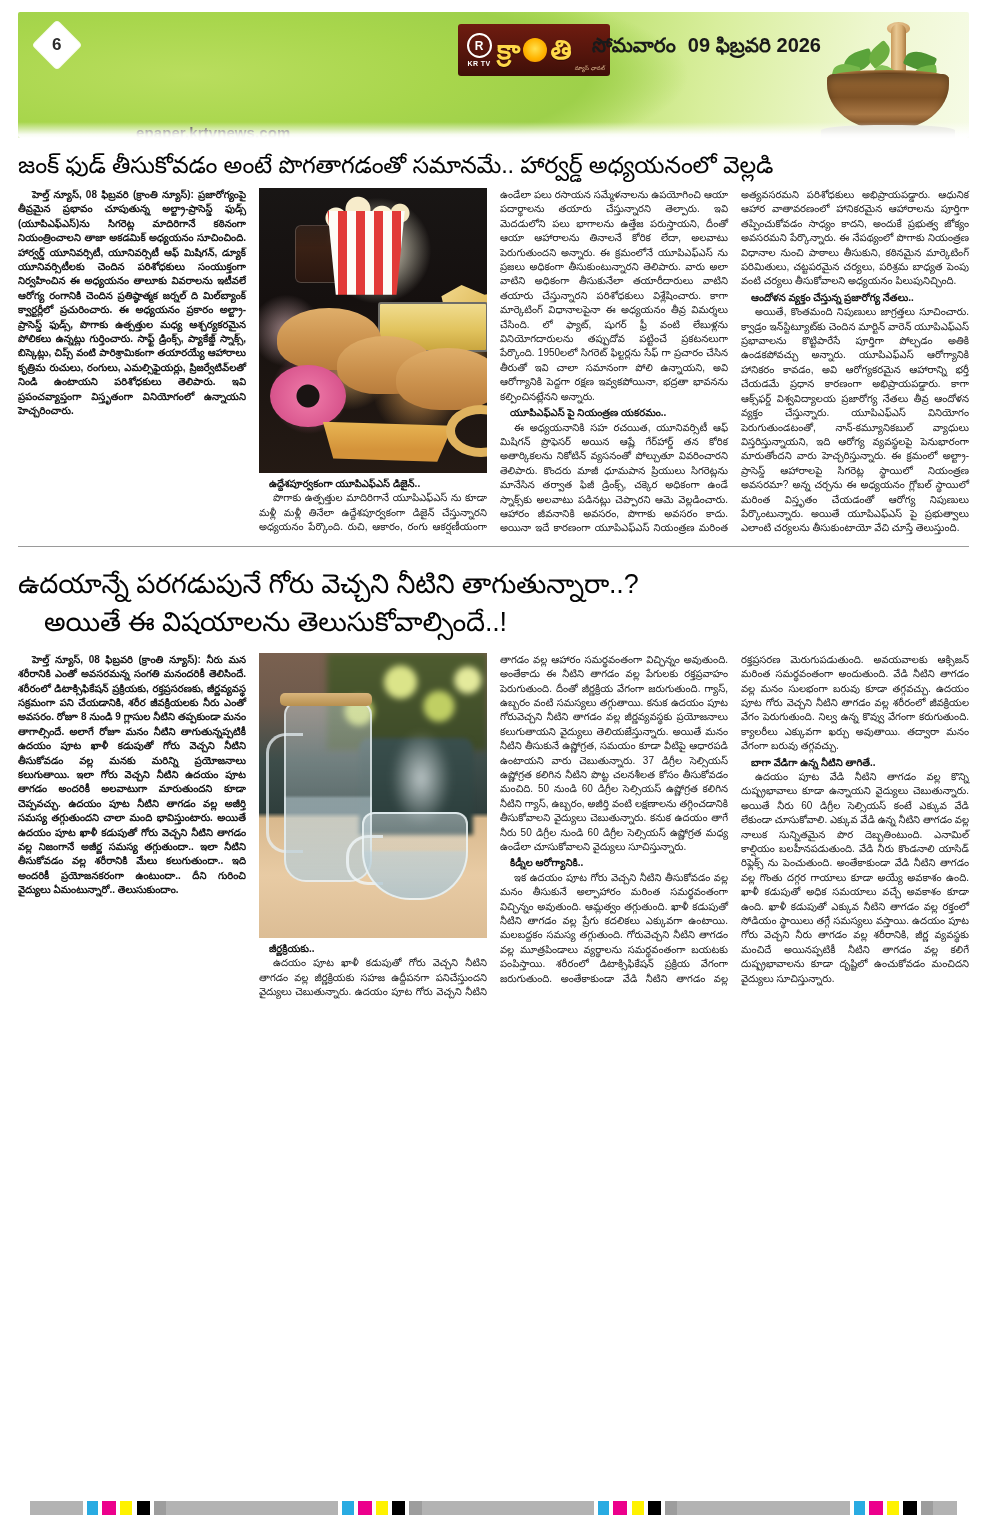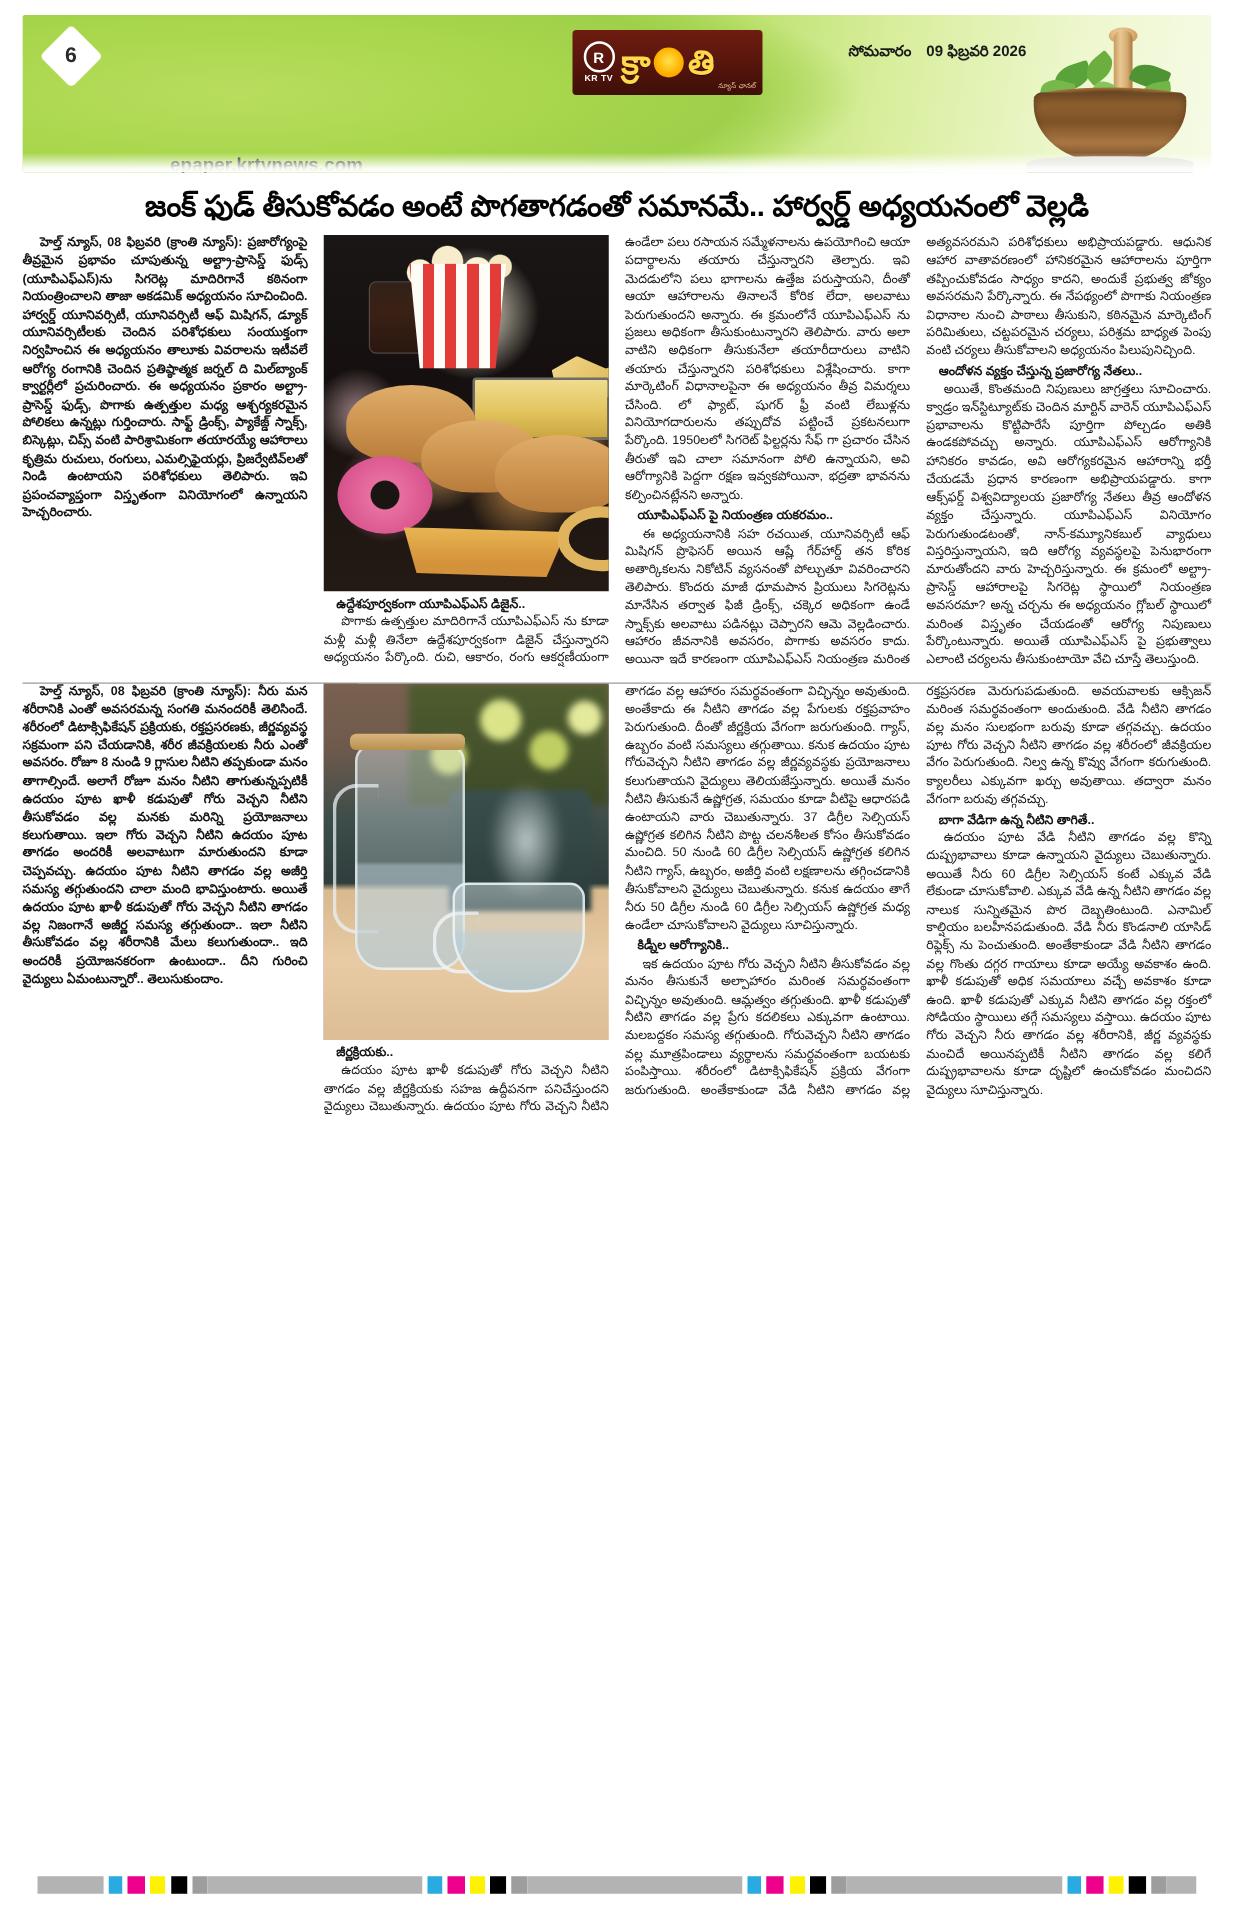--- a/index.html
+++ b/index.html
@@ -99,21 +99,21 @@
   .kr-word2{
     color:#ffd94a;font-size:27px;font-weight:bold;line-height:1;
     text-shadow:0 1px 0 #2d0a05;
   }
   .kr-tag{
     position:absolute;right:5px;bottom:3px;
     font-size:5.5px;color:#e8c49a;letter-spacing:.2px;
   }
   .masthead-date{
     position:absolute;right:148px;top:22px;
-    font-size:12px;font-weight:bold;color:#1a1a1a;
+    font-size:20px;font-weight:bold;color:#1a1a1a;
     white-space:nowrap;
   }
   .masthead-date .dt-day{margin-right:12px;}
   
   .mortar{
     position:absolute;right:6px;top:10px;width:150px;height:116px;
   }
   .pestle{
     position:absolute;left:78px;top:2px;width:15px;height:62px;
     background:linear-gradient(90deg,#c99a5c 0%,#e8c893 35%,#d7ad72 70%,#a97a42 100%);
@@ -144,22 +144,22 @@
   .leaf.l6{left:62px;top:44px;width:22px;height:14px;background:#86c45a;transform:rotate(36deg);}
   .stone{
     position:absolute;left:8px;bottom:-1px;width:134px;height:14px;
     background:linear-gradient(180deg,#e3e4da 0%,#c6c8ba 100%);
     border-radius:40% 40% 10% 10%;
   }
 
   
   .article{margin:0 18px;}
   .headline{
-    font-size:23.5px;line-height:30px;font-weight:bold;
-    color:#050505;text-align:center;
+    font-size:23.5px;line-height:30px;font-weight:normal;
+    color:#050505;
     margin:12px 0 8px 0;
     letter-spacing:-.2px;
   }
   .headline.two-line{
     font-size:27px;line-height:38px;
     margin:18px 0 12px 0;
   }
   .hl-line{display:block;}
   .hl-line.l2{padding-left:26px;}
 
@@ -392,20 +392,24 @@
       <p class="sub">యూపిఎఫ్ఎస్ పై నియంత్రణ యకరమం..</p>
       <p>ఈ అధ్యయనానికి సహ రచయిత, యూనివర్సిటీ ఆఫ్ మిషిగన్ ప్రొఫెసర్ అయిన ఆష్లే గేర్‌హార్డ్ తన కోరిక అతార్కికలను నికోటిన్ వ్యసనంతో పోల్చుతూ వివరించారని తెలిపారు. కొందరు మాజీ ధూమపాన ప్రియులు సిగరెట్లను మానేసిన తర్వాత ఫిజీ డ్రింక్స్, చక్కెర అధికంగా ఉండే స్నాక్స్‌కు అలవాటు పడినట్లు చెప్పారని ఆమె వెల్లడించారు. ఆహారం జీవనానికి అవసరం, పొగాకు అవసరం కాదు. అయినా ఇదే కారణంగా యూపిఎఫ్ఎస్ నియంత్రణ మరింత అత్యవసరమని పరిశోధకులు అభిప్రాయపడ్డారు. ఆధునిక ఆహార వాతావరణంలో హానికరమైన ఆహారాలను పూర్తిగా తప్పించుకోవడం సాధ్యం కాదని, అందుకే ప్రభుత్వ జోక్యం అవసరమని పేర్కొన్నారు. ఈ నేపథ్యంలో పొగాకు నియంత్రణ విధానాల నుంచి పాఠాలు తీసుకుని, కఠినమైన మార్కెటింగ్ పరిమితులు, చట్టపరమైన చర్యలు, పరిశ్రమ బాధ్యత పెంపు వంటి చర్యలు తీసుకోవాలని అధ్యయనం పిలుపునిచ్చింది.</p>
       <p class="sub">ఆందోళన వ్యక్తం చేస్తున్న ప్రజారోగ్య నేతలు..</p>
       <p>అయితే, కొంతమంది నిపుణులు జాగ్రత్తలు సూచించారు. క్వాడ్రం ఇన్‌స్టిట్యూట్‌కు చెందిన మార్టిన్ వారెన్ యూపిఎఫ్ఎస్ ప్రభావాలను కొట్టిపారేసే పూర్తిగా పోల్చడం అతికి ఉండకపోవచ్చు అన్నారు. యూపిఎఫ్ఎస్ ఆరోగ్యానికి హానికరం కావడం, అవి ఆరోగ్యకరమైన ఆహారాన్ని భర్తీ చేయడమే ప్రధాన కారణంగా అభిప్రాయపడ్డారు. కాగా ఆక్స్‌ఫర్డ్ విశ్వవిద్యాలయ ప్రజారోగ్య నేతలు తీవ్ర ఆందోళన వ్యక్తం చేస్తున్నారు. యూపిఎఫ్ఎస్ వినియోగం పెరుగుతుండటంతో, నాన్-కమ్యూనికబుల్ వ్యాధులు విస్తరిస్తున్నాయని, ఇది ఆరోగ్య వ్యవస్థలపై పెనుభారంగా మారుతోందని వారు హెచ్చరిస్తున్నారు. ఈ క్రమంలో అల్ట్రా-ప్రాసెస్డ్ ఆహారాలపై సిగరెట్ల స్థాయిలో నియంత్రణ అవసరమా? అన్న చర్చను ఈ అధ్యయనం గ్లోబల్ స్థాయిలో మరింత విస్తృతం చేయడంతో ఆరోగ్య నిపుణులు పేర్కొంటున్నారు. అయితే యూపిఎఫ్ఎస్ పై ప్రభుత్వాలు ఎలాంటి చర్యలను తీసుకుంటాయో వేచి చూస్తే తెలుస్తుంది.</p>
     </div>
   </div>
 
   <hr class="rule">
 
   <div class="article">
+    <div class="headline two-line">
+      <span class="hl-line l1">ఉదయాన్నే పరగడుపునే గోరు వెచ్చని నీటిని తాగుతున్నారా..?</span>
+      <span class="hl-line l2">అయితే ఈ విషయాలను తెలుసుకోవాల్సిందే..!</span>
+    </div>
 
     <div class="cols">
       <p class="lede">హెల్త్ న్యూస్, 08 ఫిబ్రవరి (క్రాంతి న్యూస్): నీరు మన శరీరానికి ఎంతో అవసరమన్న సంగతి మనందరికీ తెలిసిందే. శరీరంలో డిటాక్సిఫికేషన్ ప్రక్రియకు, రక్తప్రసరణకు, జీర్ణవ్యవస్థ సక్రమంగా పని చేయడానికి, శరీర జీవక్రియలకు నీరు ఎంతో అవసరం. రోజూ 8 నుండి 9 గ్లాసుల నీటిని తప్పకుండా మనం తాగాల్సిందే. అలాగే రోజూ మనం నీటిని తాగుతున్నప్పటికీ ఉదయం పూట ఖాళీ కడుపుతో గోరు వెచ్చని నీటిని తీసుకోవడం వల్ల మనకు మరిన్ని ప్రయోజనాలు కలుగుతాయి. ఇలా గోరు వెచ్చని నీటిని ఉదయం పూట తాగడం అందరికీ అలవాటుగా మారుతుందని కూడా చెప్పవచ్చు. ఉదయం పూట నీటిని తాగడం వల్ల అజీర్తి సమస్య తగ్గుతుందని చాలా మంది భావిస్తుంటారు. అయితే ఉదయం పూట ఖాళీ కడుపుతో గోరు వెచ్చని నీటిని తాగడం వల్ల నిజంగానే అజీర్ణ సమస్య తగ్గుతుందా.. ఇలా నీటిని తీసుకోవడం వల్ల శరీరానికి మేలు కలుగుతుందా.. ఇది అందరికీ ప్రయోజనకరంగా ఉంటుందా.. దీని గురించి వైద్యులు ఏమంటున్నారో.. తెలుసుకుందాం.</p>
       <div class="figure">
         <div class="photo photo-wrap photo-water">
           <div class="water-bg-trees"></div>
           <div class="booth"></div>
           <div class="pitcher-handle"></div>
           <div class="pitcher"></div>
           <div class="pitcher-lid"></div>

